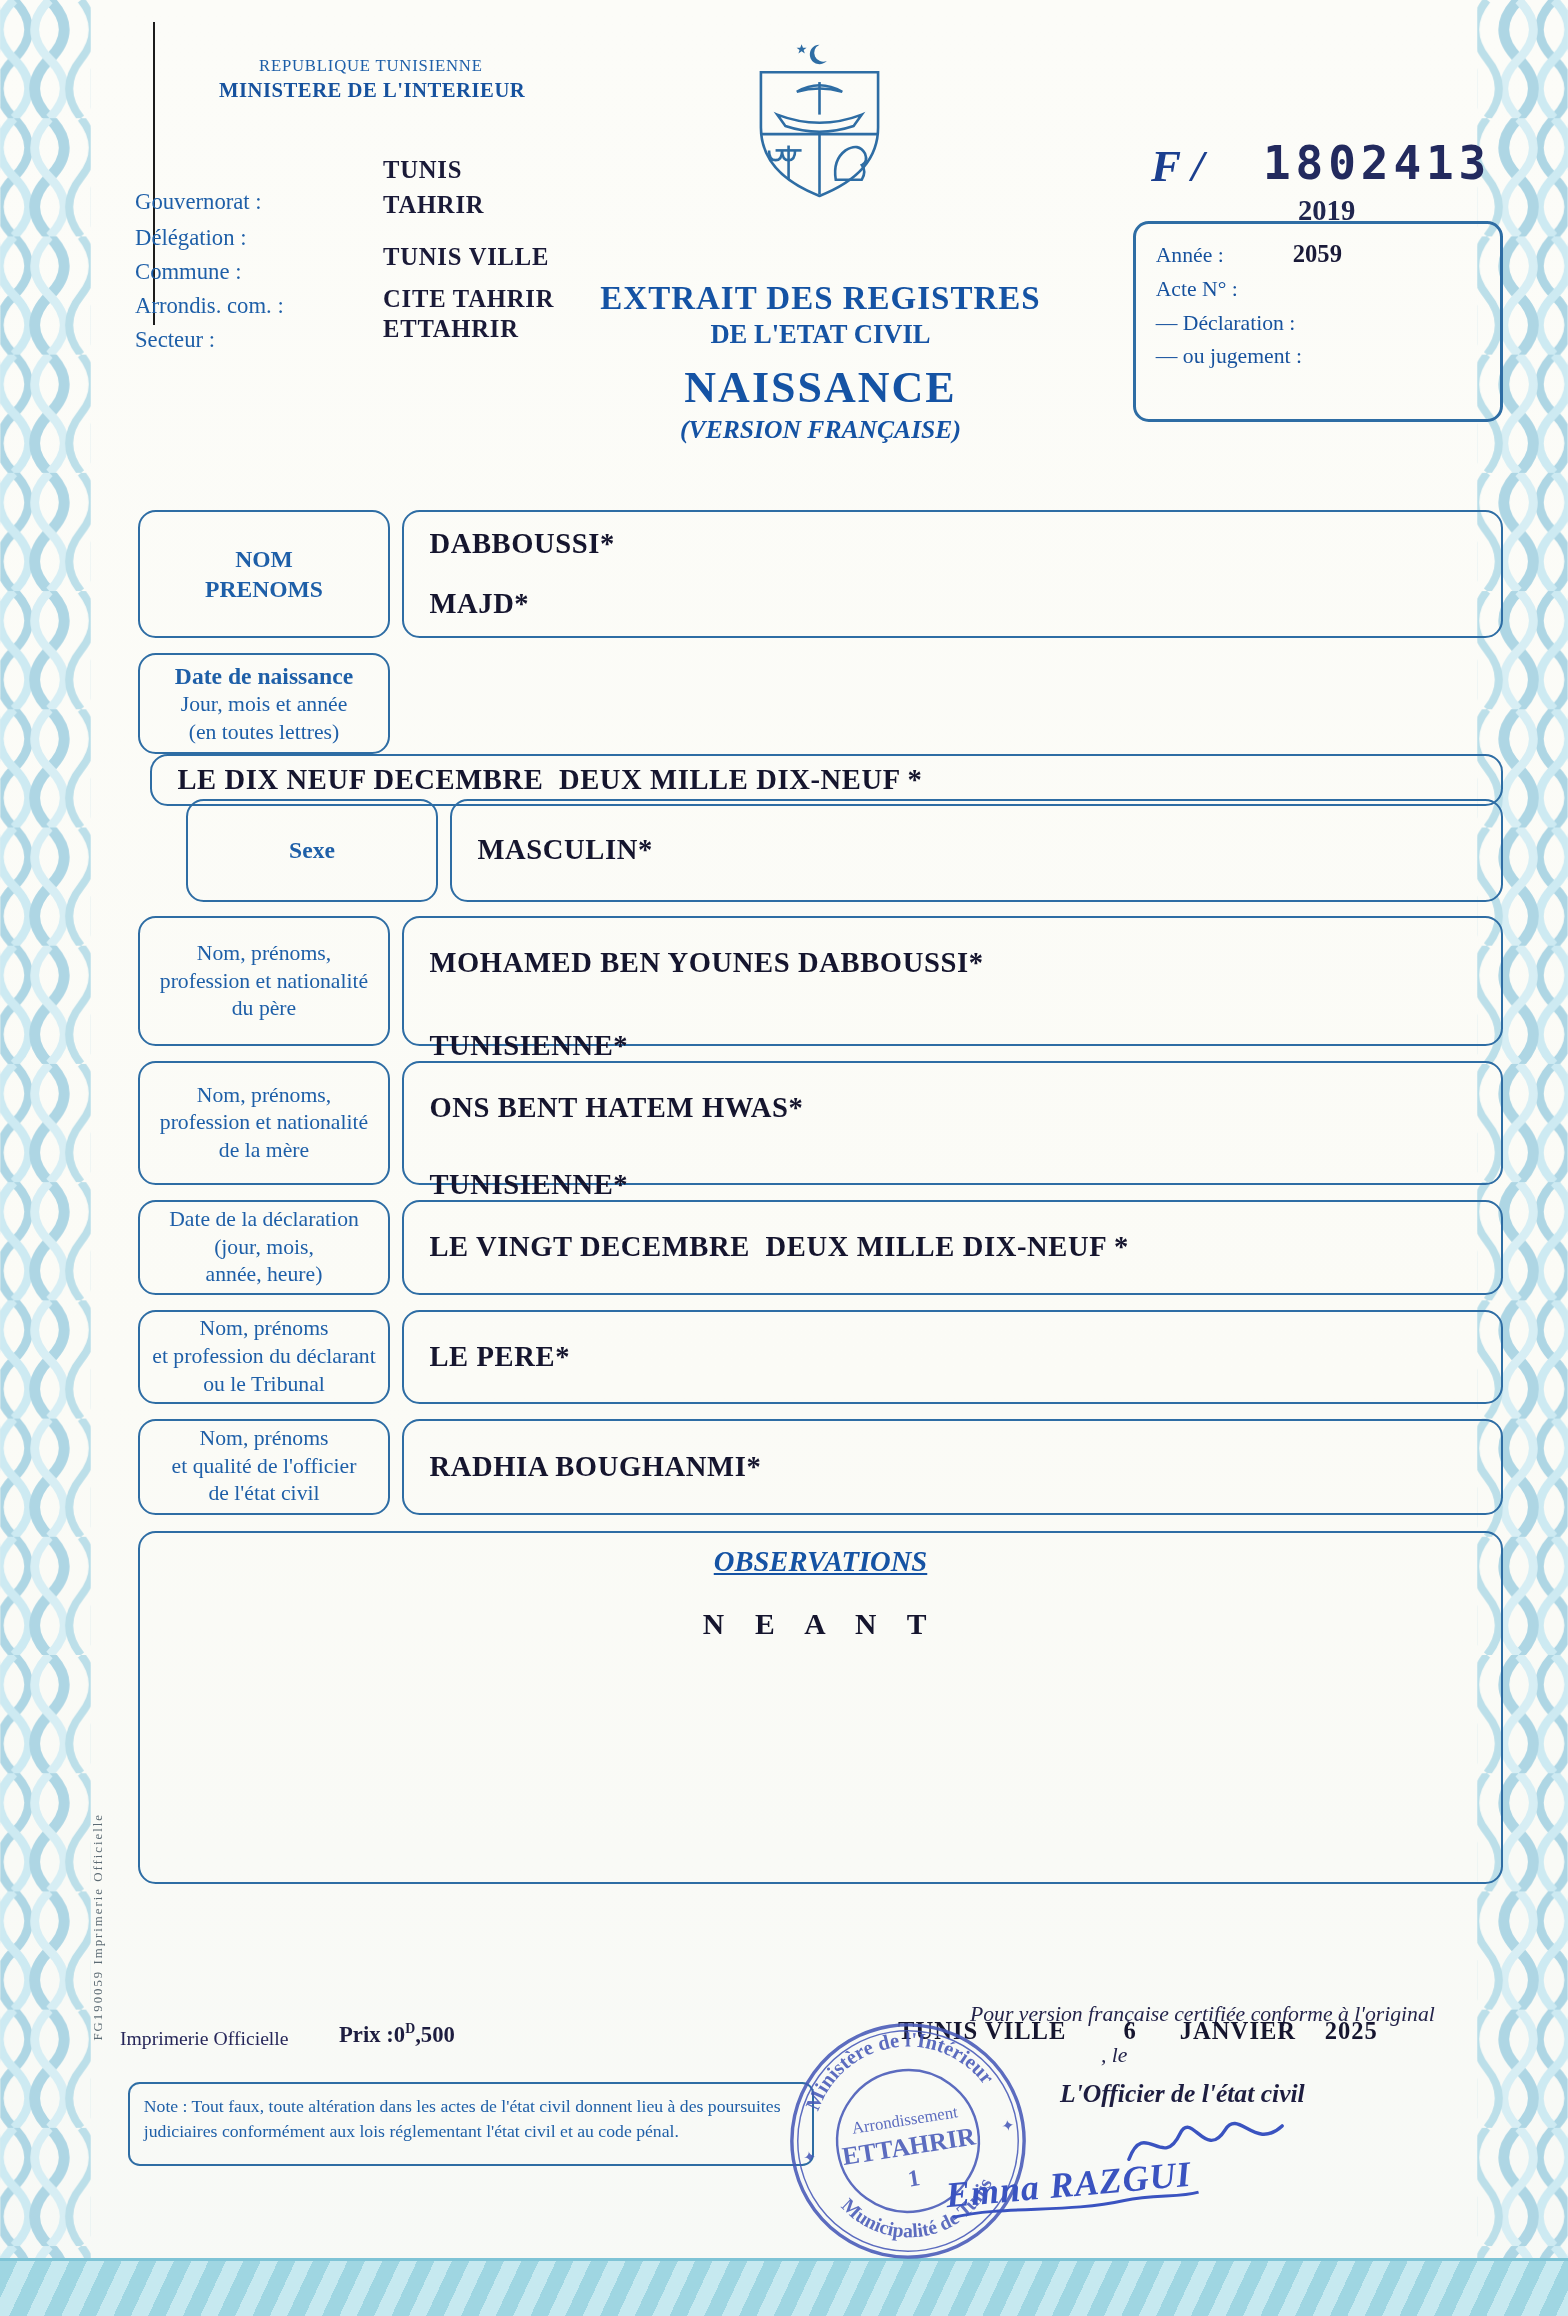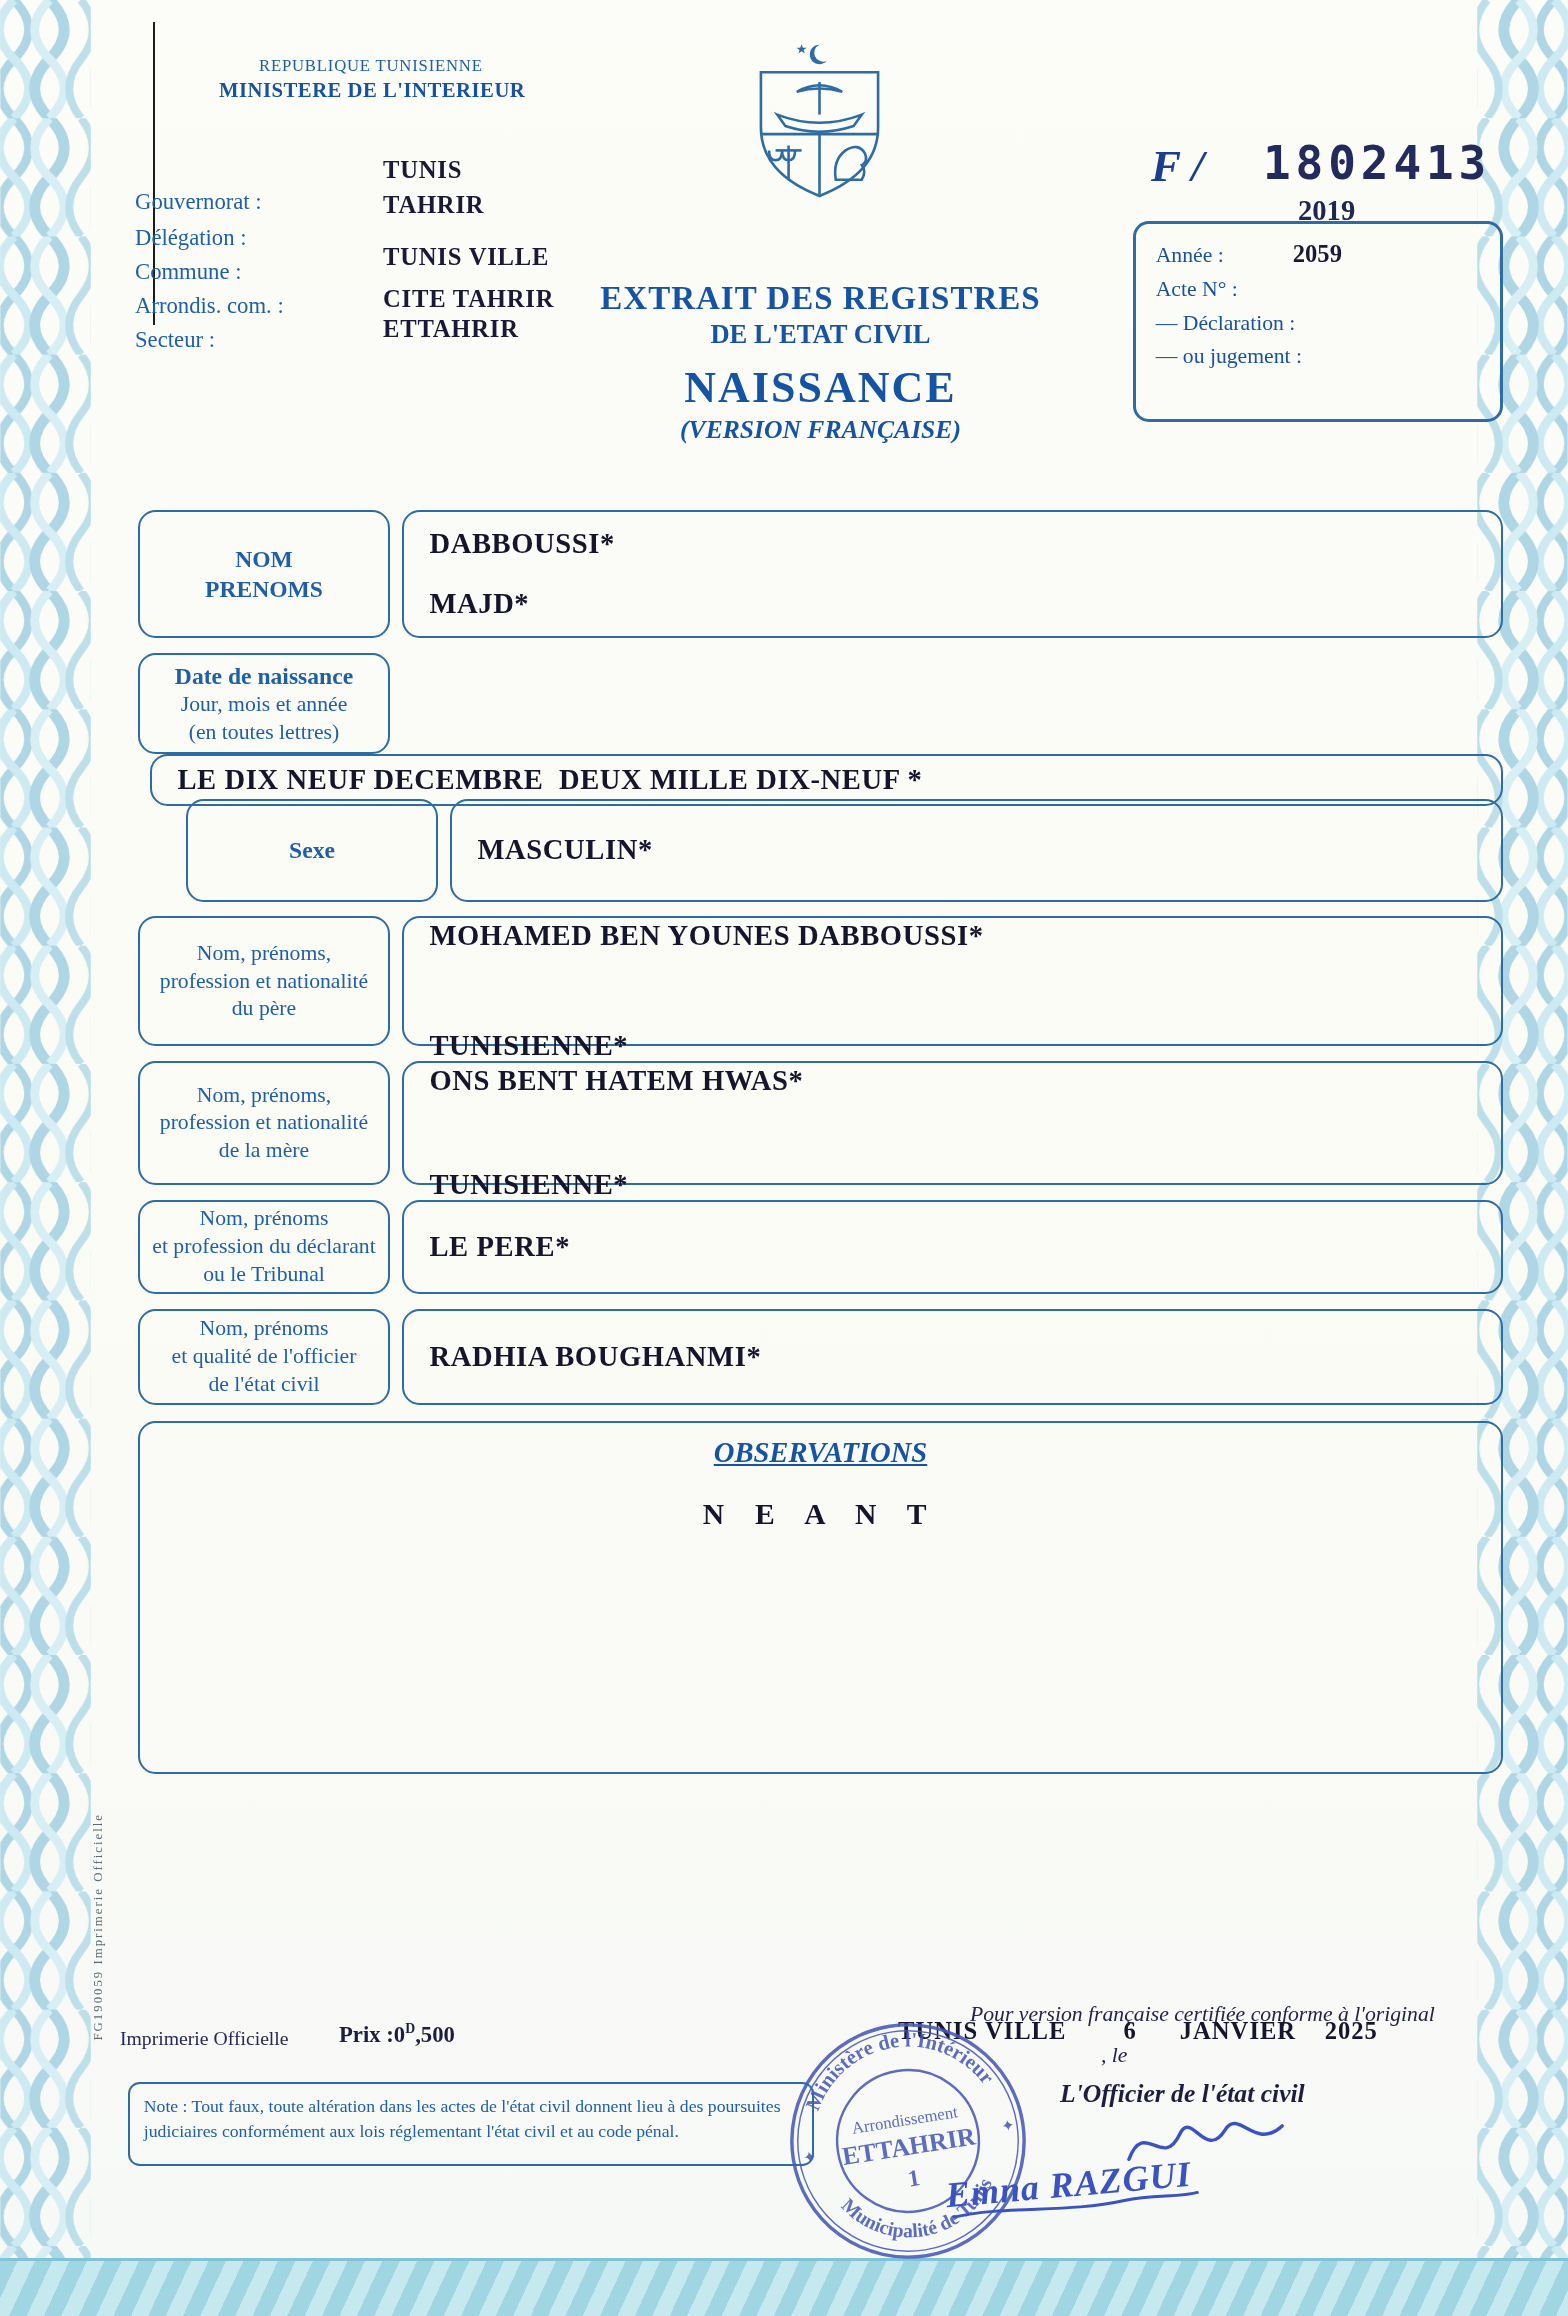--- a/index.html
+++ b/index.html
@@ -71,21 +71,21 @@
     display: flex; flex-direction: column; justify-content: center;
     padding: 7.9px 25.6px;
   }
   .val { font-size: 28.6px; font-weight: bold; letter-spacing: 0.6px; color: #15152e; }
   .pre { white-space: pre-wrap; }
   .r1 { height: 128px; } .r1 .val { line-height: 2.1; }
   .r2 { height: 131px; flex-direction: column; }
   .r3 { height: 87px; }
   .r4 { height: 103px; padding-left: 48px; }
   .r5 { height: 130px; } .r6 { height: 124px; }
-  .r5 .value-box, .r6 .value-box { justify-content: flex-start; padding-top: 2px; }
+  .r5 .value-box, .r6 .value-box { justify-content: flex-start; padding-top: 29px; }
   .val2 { position: absolute; left: 25.6px; bottom: -17.7px; }
   .r7 { height: 95px; } .r8 { height: 94px; } .r9 { height: 96px; }
 
   .obs-box { margin-top: 16px; height: 353px; border: 2.5px solid #2e6da4; border-radius: 17.7px;
              text-align: center; padding-top: 13.8px; }
   .obs-title { font-size: 28.6px; font-weight: bold; font-style: italic; color: #1553a4; text-decoration: underline; }
   .obs-value { margin-top: 29.6px; font-size: 29.6px; font-weight: bold; letter-spacing: 11.8px; color: #15152e; }
 
   
   .f-imprimerie { position: absolute; left: 120px; top: 2027px; font-size: 19.7px; color: #27275a; }
@@ -254,20 +254,32 @@
         <span class="ln pre">Nom, prénoms,
 profession et nationalité
 de la mère</span>
       </div>
       <div class="value-box">
         <span class="val pre">ONS BENT HATEM HWAS*</span>
         <span class="val val2 pre">TUNISIENNE*</span>
       </div>
     </div>
 
+    <div class="row r7">
+      <div class="label-box">
+        <span class="lb pre"></span>
+        <span class="ln pre">Date de la déclaration
+(jour, mois,
+année, heure)</span>
+      </div>
+      <div class="value-box">
+        <span class="val pre">LE VINGT DECEMBRE  DEUX MILLE DIX-NEUF *</span>
+        <span class="val val2 pre"></span>
+      </div>
+    </div>
 
     <div class="row r8">
       <div class="label-box">
         <span class="lb pre"></span>
         <span class="ln pre">Nom, prénoms
 et profession du déclarant
 ou le Tribunal</span>
       </div>
       <div class="value-box">
         <span class="val pre">LE PERE*</span>

